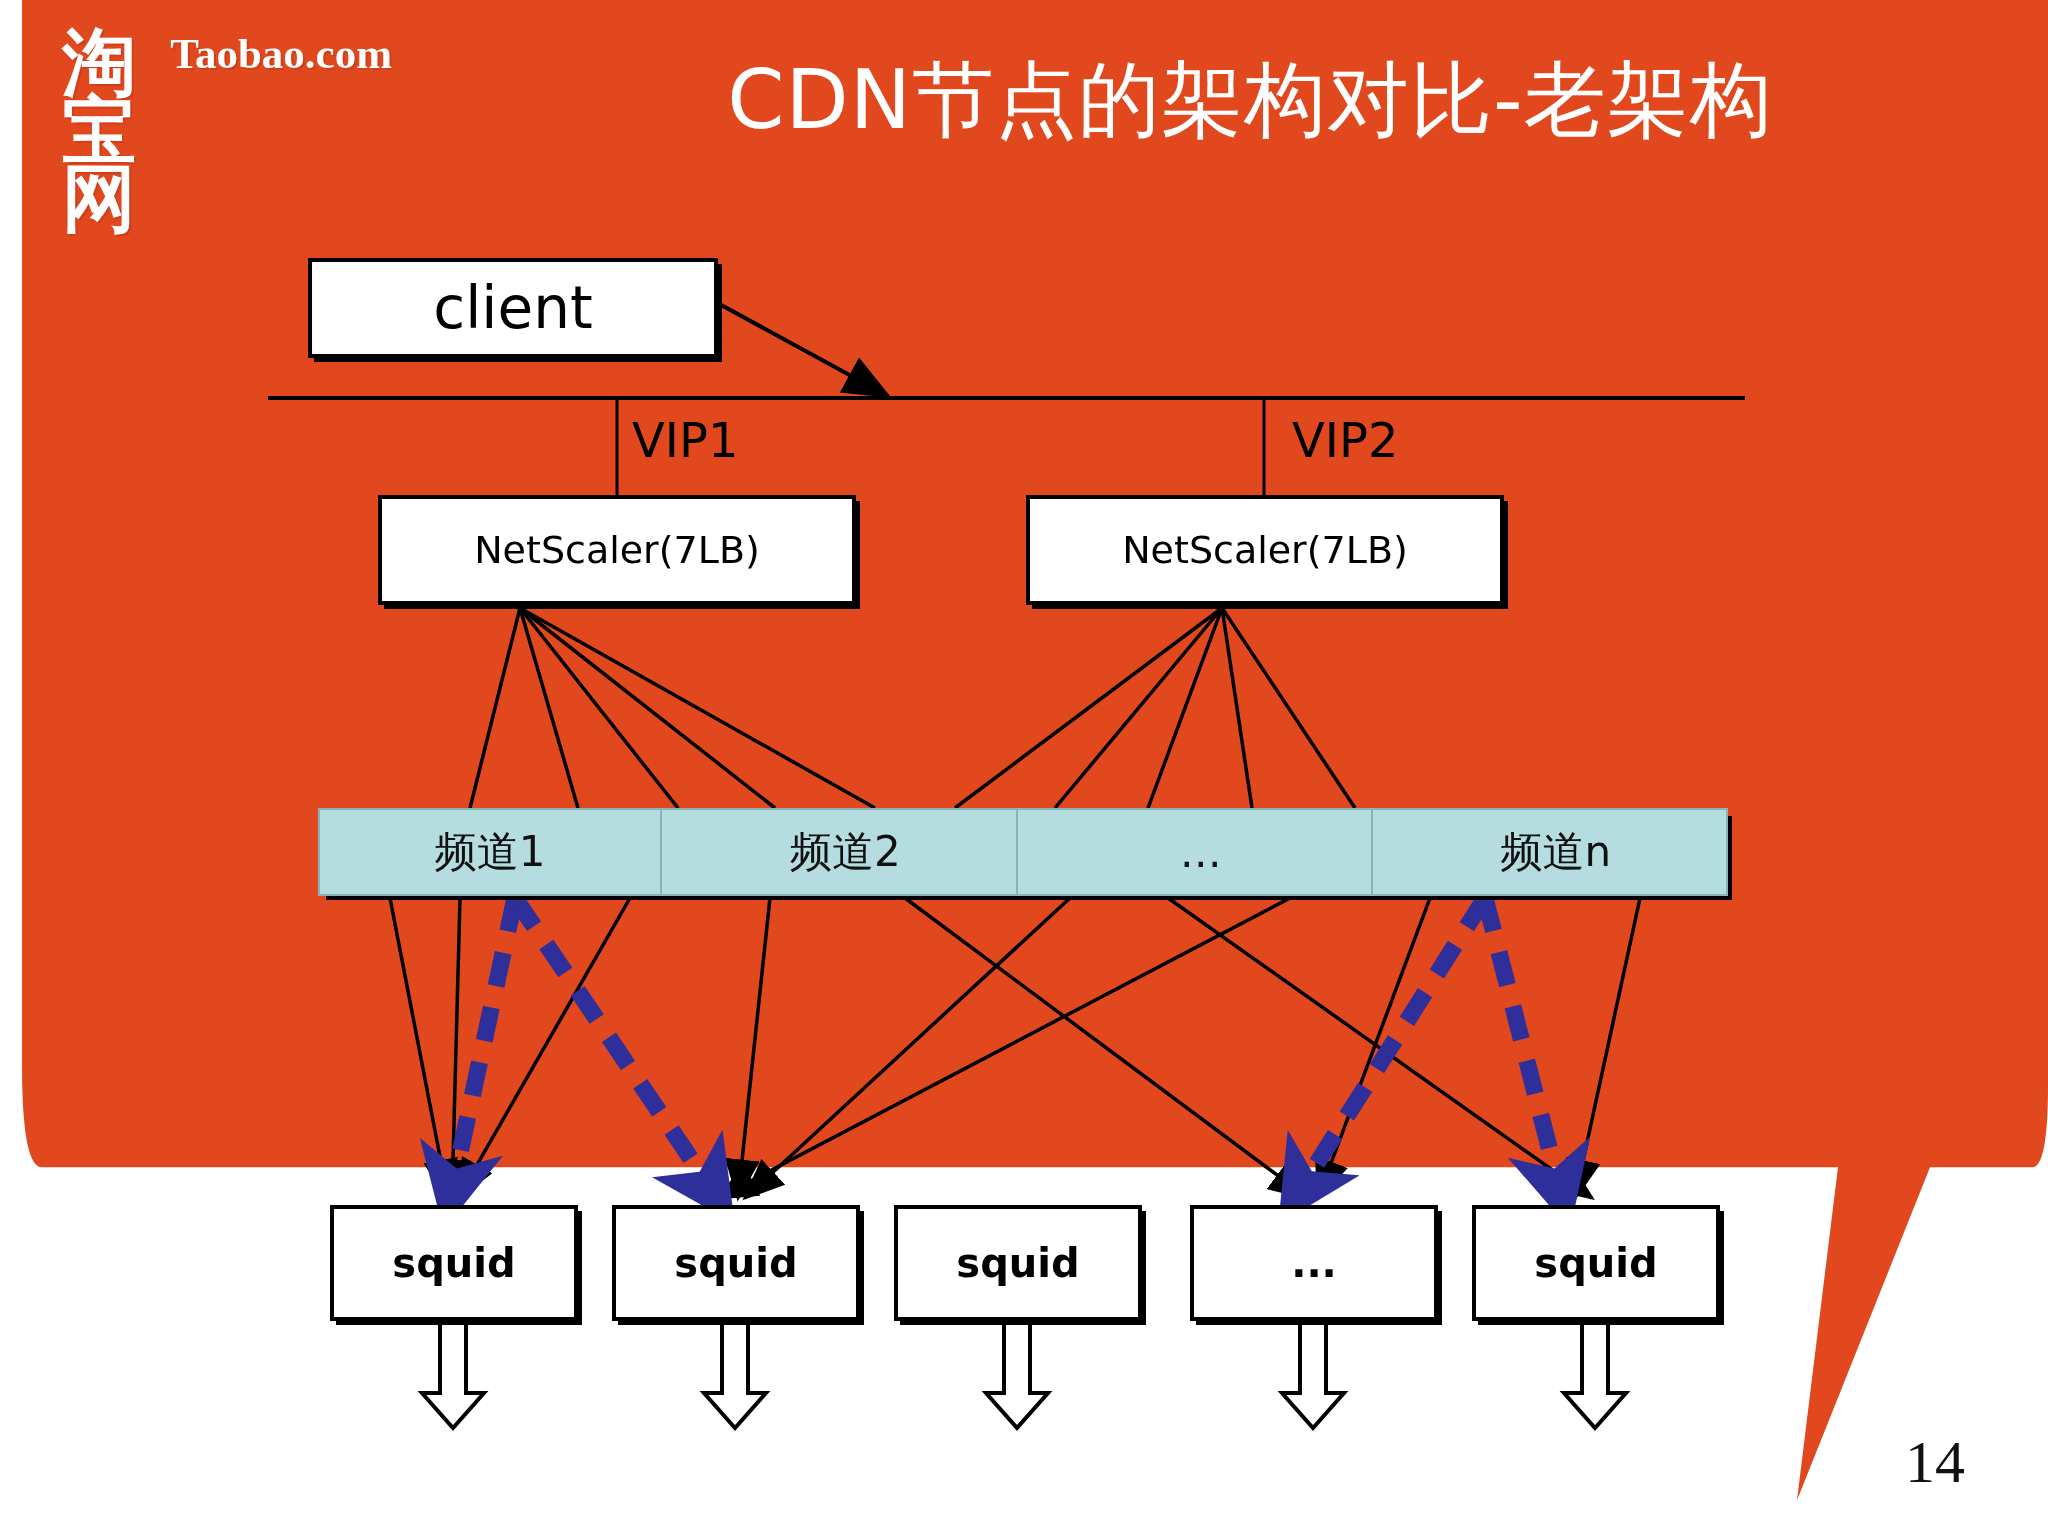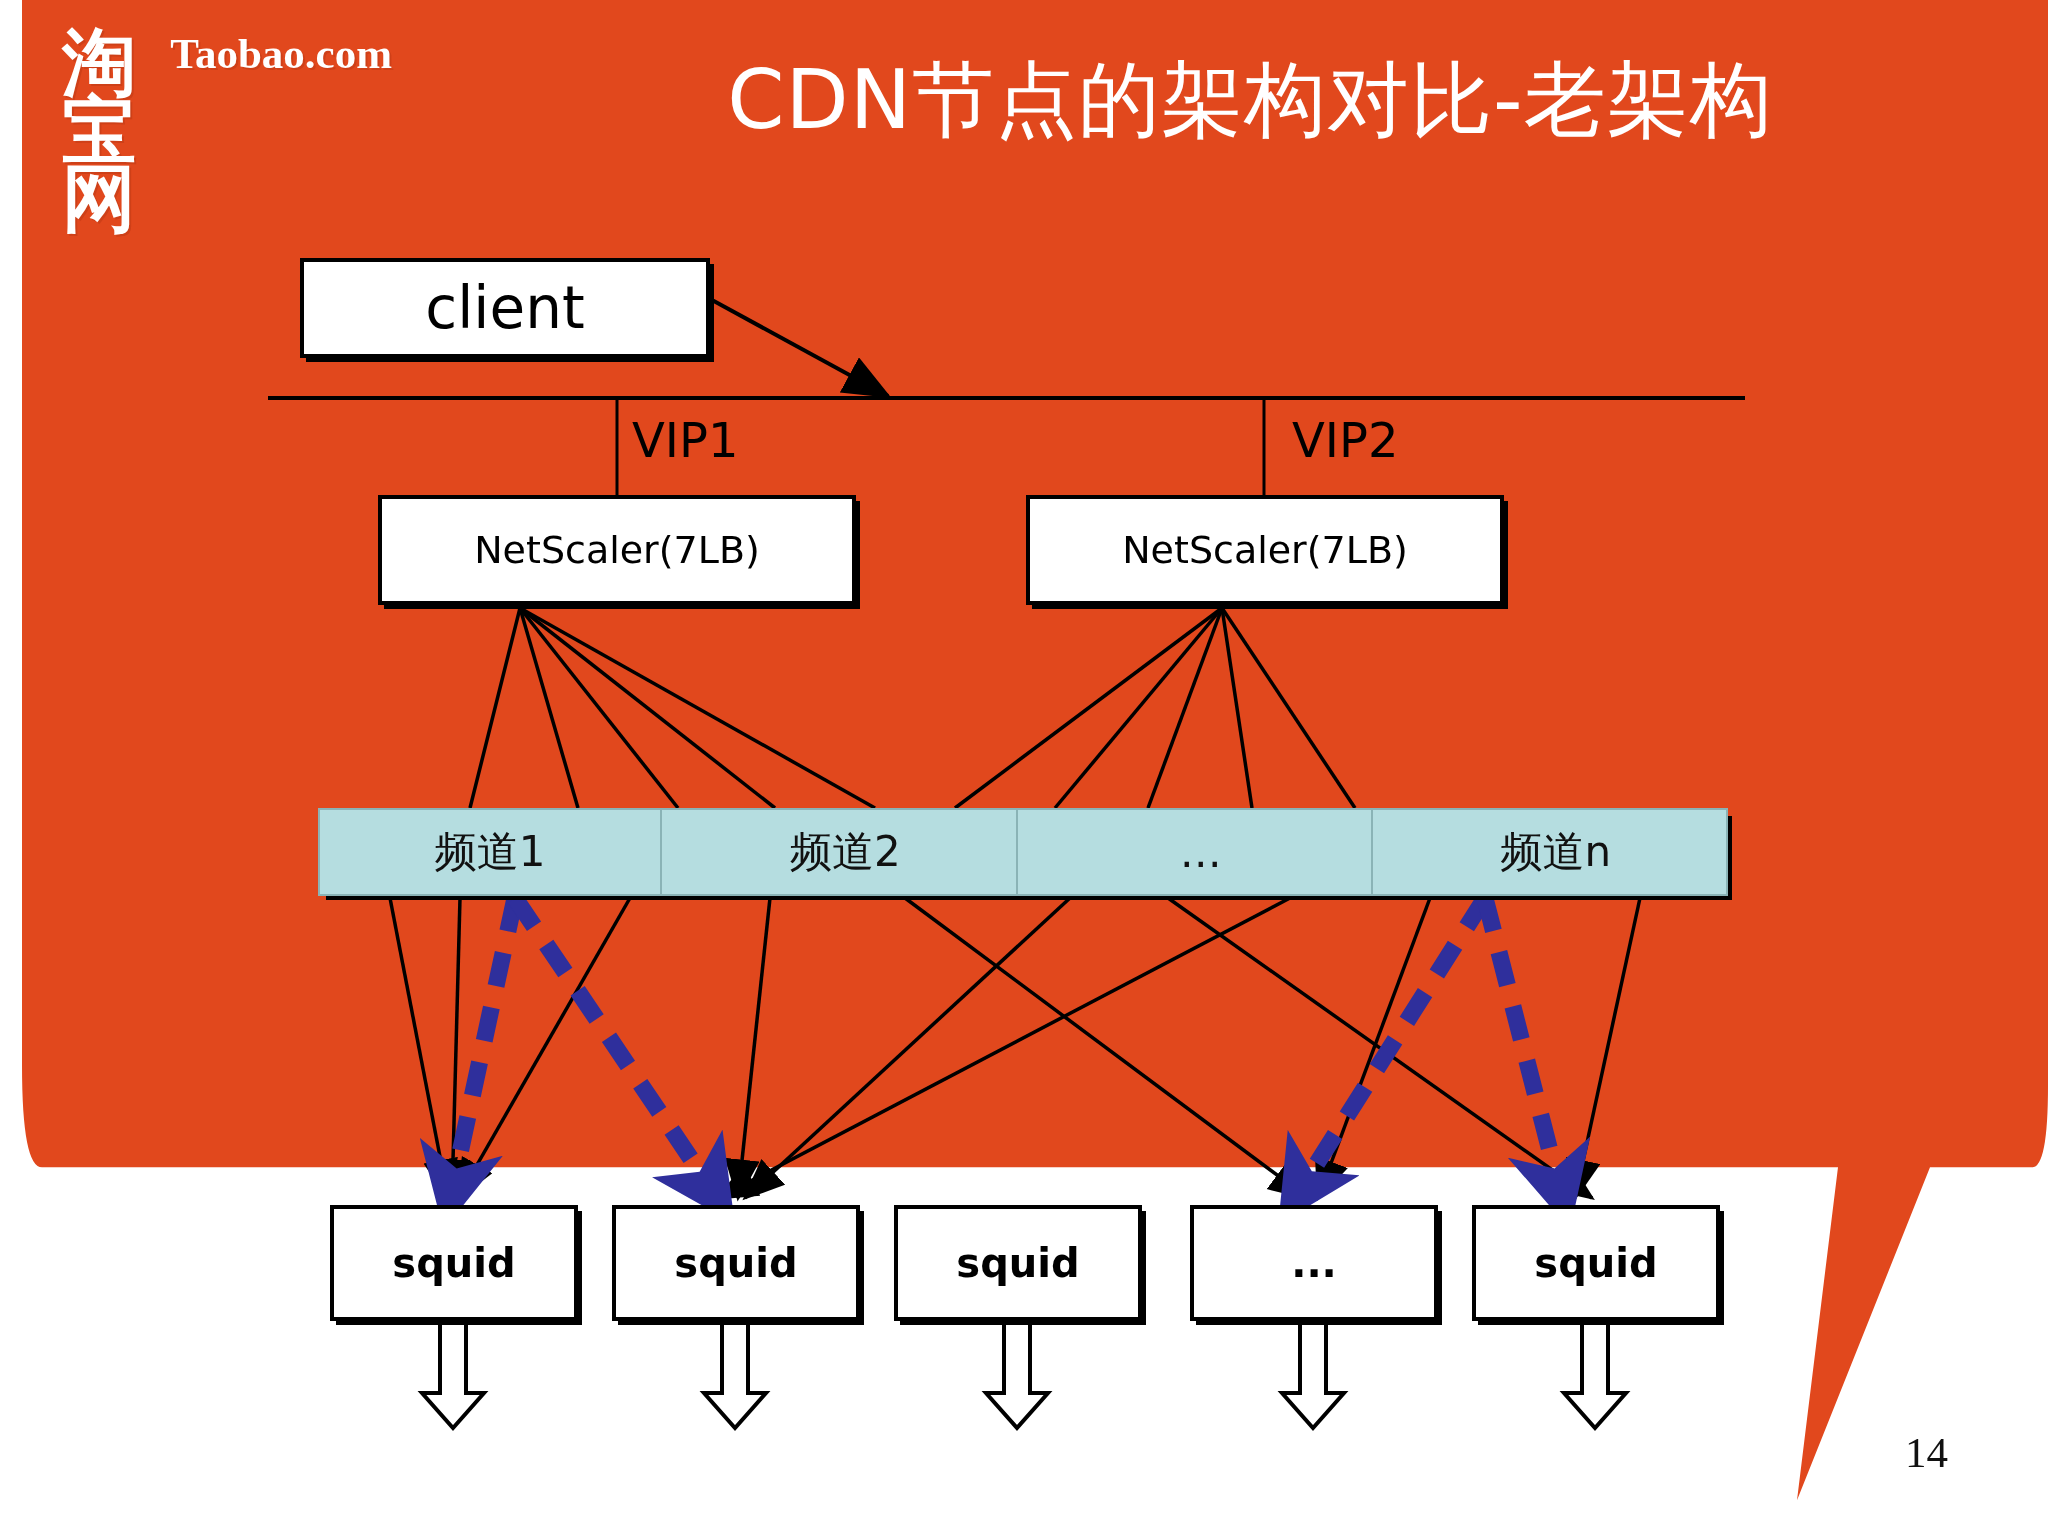--- a/index.html
+++ b/index.html
@@ -23,21 +23,21 @@
                white-space:nowrap;letter-spacing:1px;}
 
   
   #diagram{position:absolute;left:0;top:0;width:2048px;height:1536px;}
 
   .node{position:absolute;box-sizing:border-box;background:#ffffff;
         border:4px solid #000000;display:flex;align-items:center;justify-content:center;
         box-shadow:5px 5px 0 -1px rgba(0,0,0,1);}
   .node span{font-family:"DejaVu Sans",sans-serif;color:#000;white-space:nowrap;}
 
-  #node-client{left:300px;top:258px;width:410px;height:100px;}
+  #node-client{left:308px;top:258px;width:410px;height:100px;}
   #node-client span{font-size:58px;}
 
   #node-ns1{left:378px;top:495px;width:478px;height:110px;}
   #node-ns2{left:1026px;top:495px;width:478px;height:110px;}
   .ns span{font-size:38px;}
 
   .squid{width:248px;height:116px;top:1205px;}
   .squid span{font-size:40px;font-weight:bold;}
   #squid-1{left:330px;}
   #squid-2{left:612px;}
@@ -56,21 +56,21 @@
         display:flex;align-items:center;justify-content:center;}
   .chan:last-child{border-right:none;}
   .chan span{font-family:"DejaVu Sans",sans-serif;font-size:42px;color:#111;}
 
   
   .viplab{position:absolute;font-family:"DejaVu Sans",sans-serif;font-size:48px;color:#000;}
   #vip1{left:632px;top:412px;}
   #vip2{left:1292px;top:412px;}
 
   #pagenum{position:absolute;left:1905px;top:1428px;font-family:"Liberation Serif",serif;
-           font-size:43px;color:#111;}
+           font-size:60px;color:#111;}
 
   svg{position:absolute;left:0;top:0;width:2048px;height:1536px;overflow:visible;}
   #lines-svg{pointer-events:none;}
 </style>
 </head>
 <body>
 
 <div id="banner">
   <svg id="banner-shape" viewBox="0 0 2048 300" preserveAspectRatio="none">
     <path id="banner-path" d="M 22 0 L 2048 0 L 2048 212 Q 2048 228 2032 228 L 1930 228 L 1797 293 L 1838 228 L 42 228 Q 22 228 22 208 Z" fill="#e1481d"></path>

